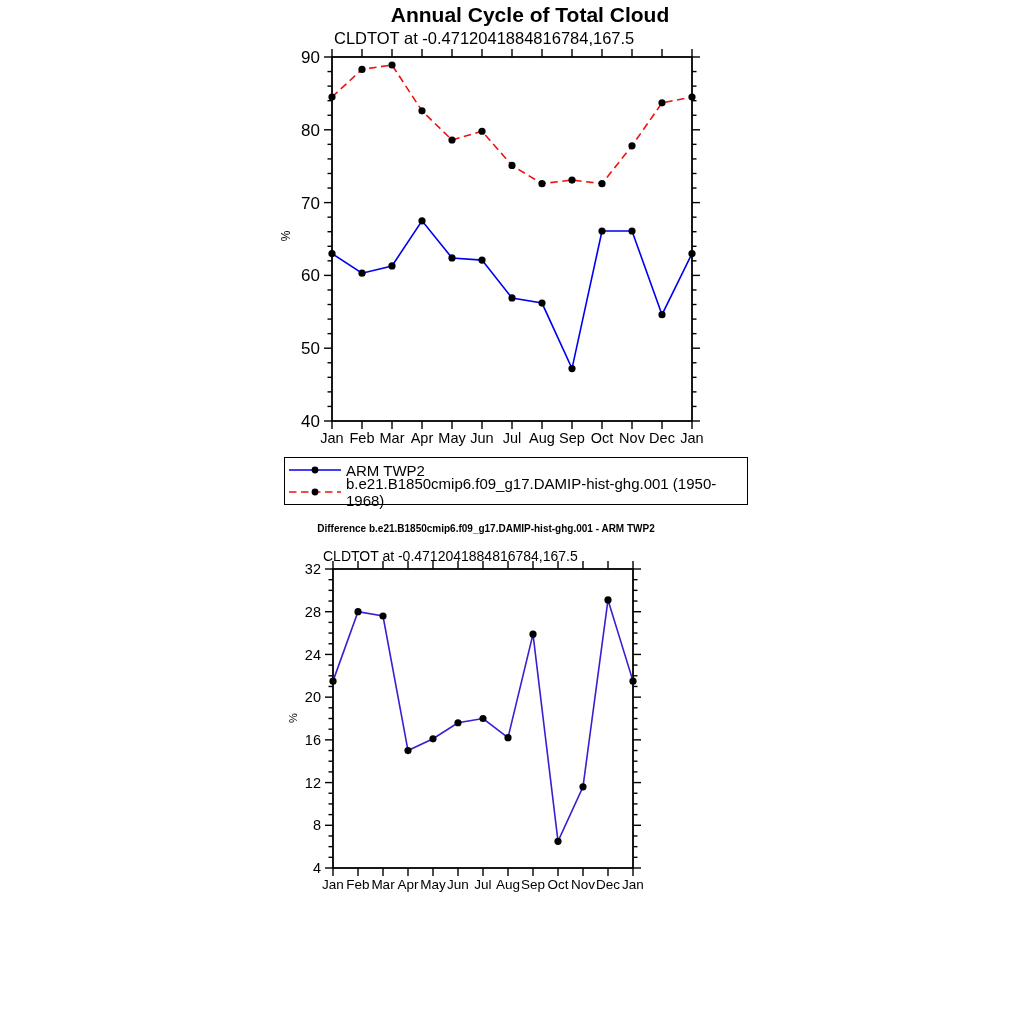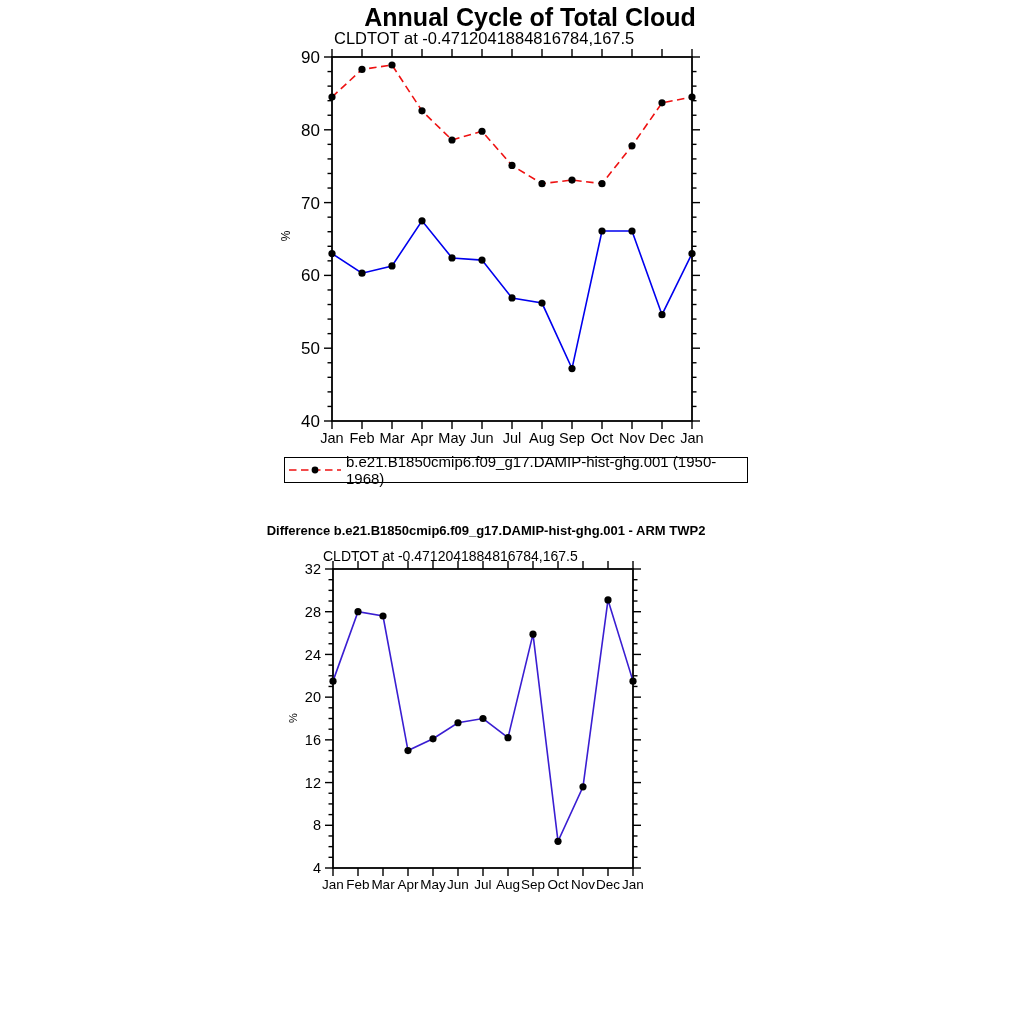--- a/index.html
+++ b/index.html
@@ -1,20 +1,20 @@
 <!DOCTYPE html>
 <html><head>
 <meta charset="utf-8">
 <style>
   html,body{margin:0;padding:0;background:#ffffff;}
   .canvas{position:relative;width:1024px;height:1024px;background:#ffffff;
           font-family:"Liberation Sans",sans-serif;color:#000;overflow:hidden;}
   .abs{position:absolute;white-space:nowrap;}
-  .chart-title-main{font-weight:bold;font-size:25px;transform:translateX(-50%);}
-  .chart-title-diff{font-weight:bold;font-size:13px;transform:translateX(-50%);}
+  .chart-title-main{font-weight:bold;font-size:21px;transform:translateX(-50%);}
+  .chart-title-diff{font-weight:bold;font-size:10px;transform:translateX(-50%);}
   .chart-subtitle-1{font-size:16.5px;}
   .chart-subtitle-2{font-size:14px;}
   .ylab{font-size:12px;transform:rotate(-90deg);transform-origin:center;}
   .ylab2{font-size:11px;transform:rotate(-90deg);transform-origin:center;}
   svg.chartsvg{position:absolute;left:0;}
   #legend{position:absolute;left:284px;top:457px;width:462px;
           border:1.5px solid #000;background:#fff;padding:1px 0;}
   .legend-row{display:flex;align-items:center;height:22px;font-size:15px;}
   .legend-row .lbl{margin-left:3px;}
   .legend-sample{flex:0 0 auto;margin-left:2px;}
@@ -153,20 +153,27 @@
       <circle cx="572" cy="180.03200000000004" r="3.6" fill="#000000"></circle>
       <circle cx="602" cy="183.67200000000003" r="3.6" fill="#000000"></circle>
       <circle cx="632" cy="145.81600000000003" r="3.6" fill="#000000"></circle>
       <circle cx="662" cy="102.86399999999998" r="3.6" fill="#000000"></circle>
       <circle cx="692" cy="97.04000000000002" r="3.6" fill="#000000"></circle>
     </svg>
 
   <div id="legend">
       <div class="legend-row">
         <svg width="56" height="20" class="legend-sample">
+          <line x1="2" y1="10" x2="54" y2="10" stroke="#0000ee" stroke-width="1.6" stroke-dasharray="none"></line>
+          <circle cx="28" cy="10" r="3.4" fill="#000000"></circle>
+        </svg>
+        <span class="lbl">ARM TWP2</span>
+      </div>
+      <div class="legend-row">
+        <svg width="56" height="20" class="legend-sample">
           <line x1="2" y1="10" x2="54" y2="10" stroke="#ee1111" stroke-width="1.6" stroke-dasharray="7.5 4.5"></line>
           <circle cx="28" cy="10" r="3.4" fill="#000000"></circle>
         </svg>
         <span class="lbl">b.e21.B1850cmip6.f09_g17.DAMIP-hist-ghg.001 (1950-1968)</span>
       </div>
     </div>
 
   <div class="abs chart-title-diff" style="top:523px;left:486px;">Difference b.e21.B1850cmip6.f09_g17.DAMIP-hist-ghg.001 - ARM TWP2</div>
   <div class="abs chart-subtitle-2" style="top:548px;left:323px;">CLDTOT at -0.4712041884816784,167.5</div>
   <div class="abs ylab2" style="top:712px;left:288px;">%</div>

